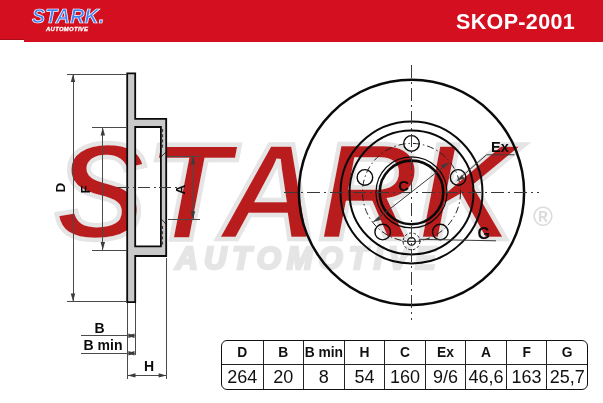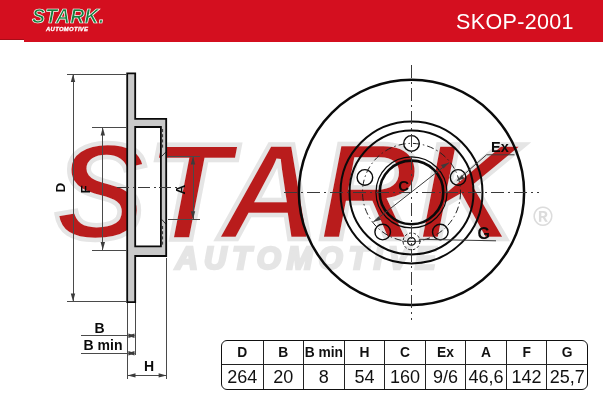--- a/index.html
+++ b/index.html
@@ -1,25 +1,25 @@
 <!DOCTYPE html>
 <html><head>
 <meta charset="utf-8">
 <style>
   html,body{margin:0;padding:0;}
   body{width:603px;height:403px;position:relative;background:#fff;overflow:hidden;
        font-family:"Liberation Sans", sans-serif;}
   .band{position:absolute;left:0;top:0;width:603px;height:41.5px;background:#d40f1f;}
   .bandnotch{position:absolute;left:0;top:40.2px;width:24px;height:1.4px;background:#fff;}
   .banddark{position:absolute;left:0;top:39.2px;width:24px;height:1.2px;background:#a60d18;}
-  .logo{position:absolute;left:32px;top:5px;color:#15803d;font-style:italic;font-weight:bold;
+  .logo{position:absolute;left:32px;top:5px;color:#3b82f6;font-style:italic;font-weight:bold;
         font-size:19.5px;letter-spacing:0.2px;-webkit-text-stroke:0.7px #fff;}
   .logosub{position:absolute;left:46px;top:26px;color:#fff;font-style:italic;font-weight:bold;
         font-size:5.9px;letter-spacing:0.32px;-webkit-text-stroke:0.3px #fff;}
-  .sku{position:absolute;left:456px;top:9.5px;color:#fff;font-weight:normal;font-size:21.5px;
+  .sku{position:absolute;left:456px;top:9.5px;color:#fff;font-weight:bold;font-size:21.5px;
        letter-spacing:0.35px;}
   .wm{position:absolute;left:55px;top:113px;color:#b91c1c;font-style:italic;font-weight:bold;
       font-size:137px;letter-spacing:0px;white-space:nowrap;-webkit-text-stroke:4.5px #e5e5e5;}
   .wm2{position:absolute;left:175.5px;top:240.5px;color:#e5e5e5;font-style:italic;font-weight:bold;
       font-size:31px;letter-spacing:6.0px;white-space:nowrap;-webkit-text-stroke:2.6px #e5e5e5;}
   .wm3{position:absolute;left:533px;top:202px;color:#dcdcdc;font-size:27px;font-weight:bold;}
   svg{position:absolute;left:0;top:0;}
   table.spec{position:absolute;left:221px;top:340px;width:367px;height:50px;
     border-collapse:separate;border-spacing:0;border:1.7px solid #111;border-radius:6px;
     table-layout:fixed;}
@@ -166,17 +166,17 @@
         <td>G</td>
   </tr>
   <tr>
     <td>264</td>
         <td>20</td>
         <td>8</td>
         <td>54</td>
         <td>160</td>
         <td>9/6</td>
         <td>46,6</td>
-        <td>142</td>
+        <td>163</td>
         <td>25,7</td>
   </tr>
 </tbody>
   </table>
 
 </body></html>

